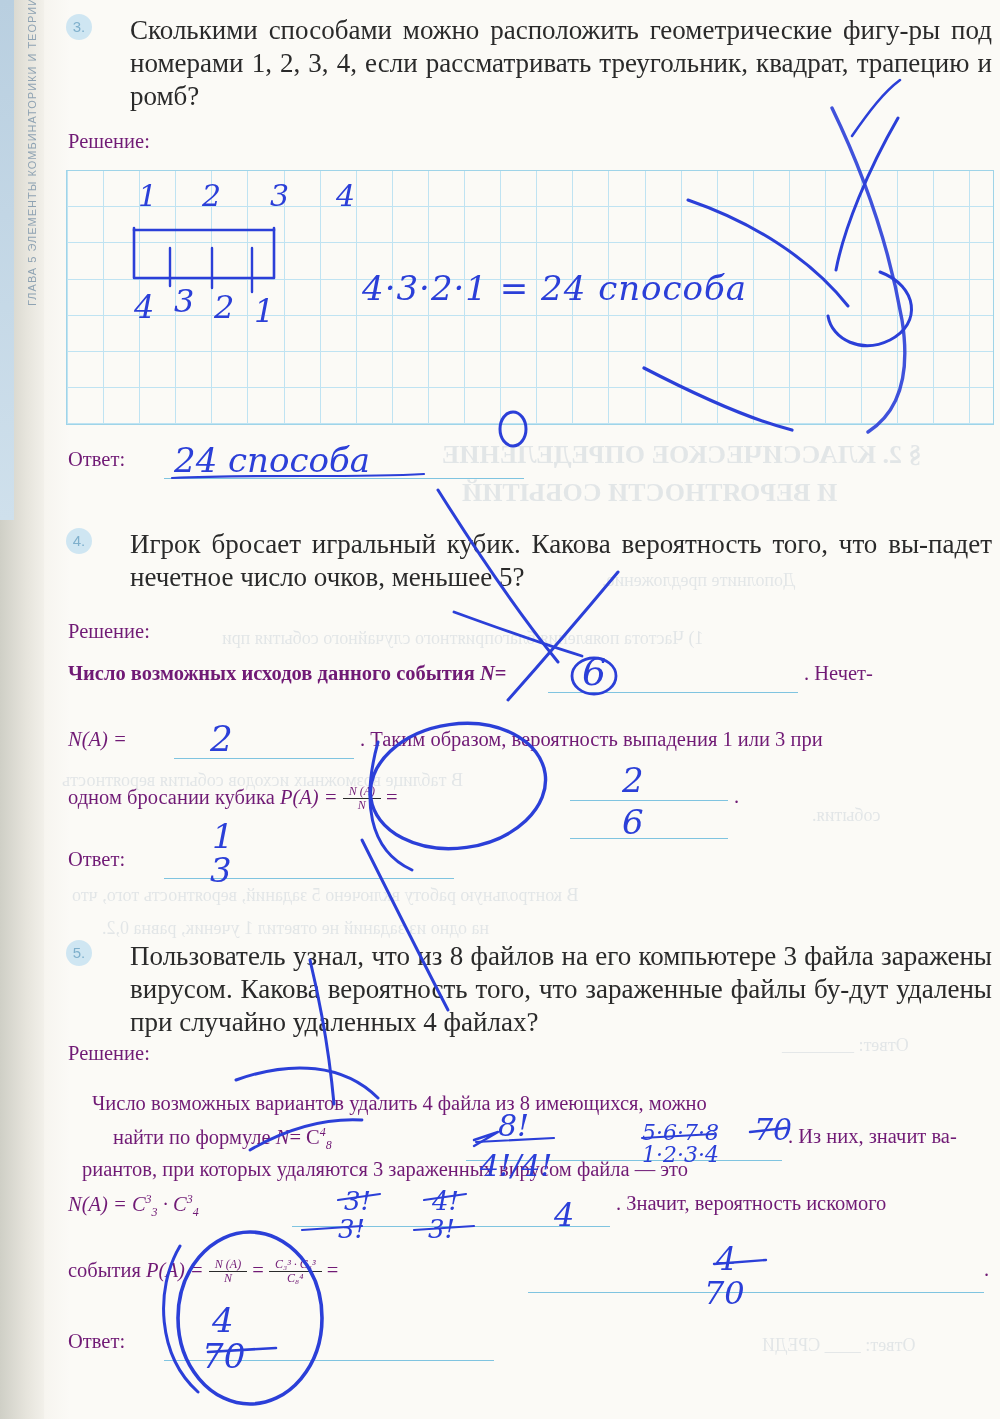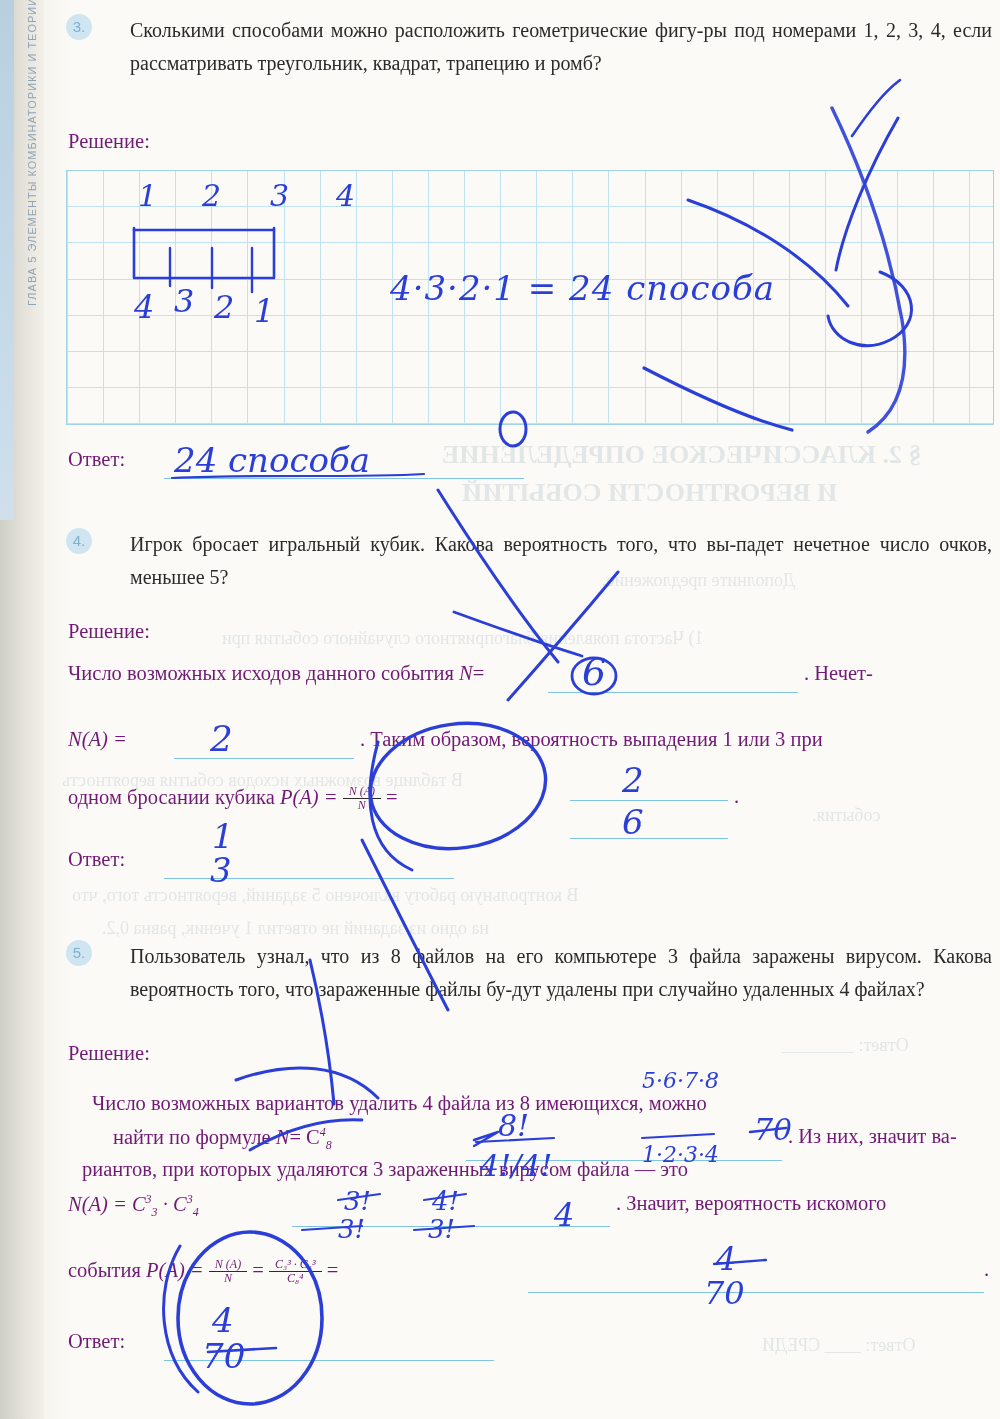--- a/index.html
+++ b/index.html
@@ -47,21 +47,21 @@
 
   .qnum{
     position:absolute;
     width:26px;height:26px;border-radius:50%;
     background:#cfe6f2;color:#7fb0cc;
     font-family:"Liberation Sans", sans-serif;
     font-size:15px;text-align:center;line-height:26px;
   }
   .para{
     position:absolute;
-    font-size:20px;
+    font-size:27px;
     line-height:33px;
     color:#2a2a2a;
     text-align:justify;
   }
   .lbl{
     position:absolute;font-size:20.5px;color:#701a75;
   }
   .ansline{
     position:absolute;height:1px;background:#7fc4e0;
   }
@@ -123,28 +123,28 @@
   <div class="hand" style="left:76px;top:178px;font-size:30px;">1</div>
   <div class="hand" style="left:140px;top:178px;font-size:30px;">2</div>
   <div class="hand" style="left:208px;top:178px;font-size:30px;">3</div>
   <div class="hand" style="left:274px;top:178px;font-size:30px;">4</div>
 
   <div class="hand" style="left:72px;top:288px;font-size:32px;">4</div>
   <div class="hand" style="left:112px;top:282px;font-size:32px;">3</div>
   <div class="hand" style="left:152px;top:288px;font-size:32px;">2</div>
   <div class="hand" style="left:192px;top:292px;font-size:32px;">1</div>
 
-  <div class="hand" style="left:300px;top:268px;font-size:34px;letter-spacing:1px;margin-left:28px;">4·3·2·1 = 24 способа</div>
+  <div class="hand" style="left:300px;top:268px;font-size:34px;letter-spacing:1px;">4·3·2·1 = 24 способа</div>
   <div class="hand" style="left:112px;top:440px;font-size:34px;">24 способа</div>
 
   <div class="qnum" style="left:4px;top:528px;">4.</div>
   <div class="para" style="left:68px;top:528px;width:862px;">Игрок бросает игральный кубик. Какова вероятность того, что вы-падет нечетное число очков, меньшее 5?</div>
   <div class="lbl" style="left:6px;top:620px;">Решение:</div>
 
-  <div class="lbl" style="left:6px;top:662px;width:920px;">
+  <div class="lbl" style="left:6px;top:662px;width:920px;font-weight:bold;">
     <span>Число возможных исходов данного события </span><span class="it">N</span><span>= </span>
   </div>
   <div class="ansline" style="left:486px;top:692px;width:250px;"></div>
   <div class="lbl" style="left:742px;top:662px;">. Нечет-</div>
 
 
   <div class="lbl" style="left:6px;top:728px;">
     <span class="it">N(A) =</span>
   </div>
   <div class="ansline" style="left:112px;top:758px;width:180px;"></div>
@@ -206,21 +206,21 @@
     <span>=</span>
   </div>
   <div class="ansline" style="left:466px;top:1292px;width:456px;"></div>
   <div class="lbl" style="left:922px;top:1258px;">.</div>
 
   <div class="lbl" style="left:6px;top:1330px;">Ответ:</div>
   <div class="ansline" style="left:102px;top:1360px;width:330px;"></div>
 
   <div class="hand" style="left:436px;top:1108px;font-size:30px;">8!</div>
   <div class="hand" style="left:418px;top:1148px;font-size:30px;">4!/4!</div>
-  <div class="hand" style="left:580px;top:1068px;font-size:22px;">5·6·7·8</div>
+  <div class="hand" style="left:580px;top:1120px;font-size:22px;">5·6·7·8</div>
   <div class="hand" style="left:580px;top:1142px;font-size:22px;">1·2·3·4</div>
   <div class="hand" style="left:692px;top:1112px;font-size:30px;">70</div>
 
   <div class="hand" style="left:282px;top:1186px;font-size:26px;">3!</div>
   <div class="hand" style="left:276px;top:1214px;font-size:26px;">3!</div>
   <div class="hand" style="left:370px;top:1186px;font-size:26px;">4!</div>
   <div class="hand" style="left:366px;top:1214px;font-size:26px;">3!</div>
   <div class="hand" style="left:492px;top:1196px;font-size:32px;">4</div>
 
   <div class="hand" style="left:654px;top:1240px;font-size:32px;">4</div>

